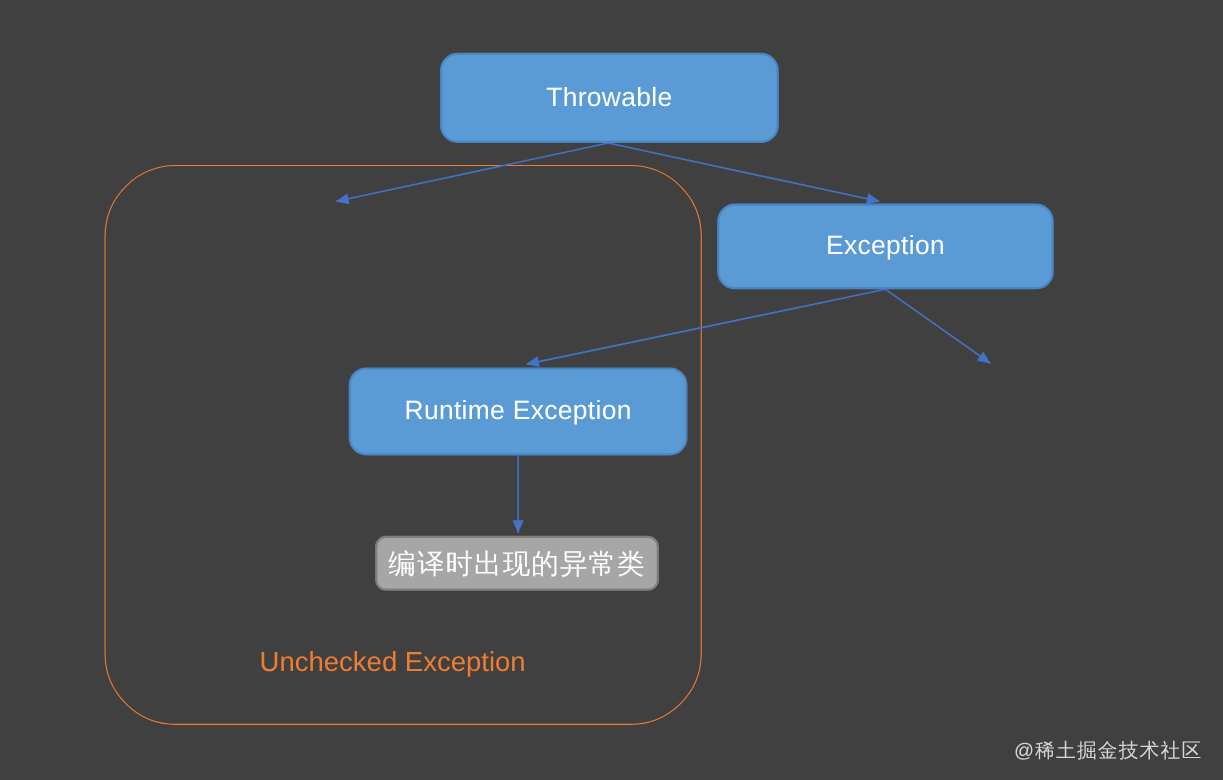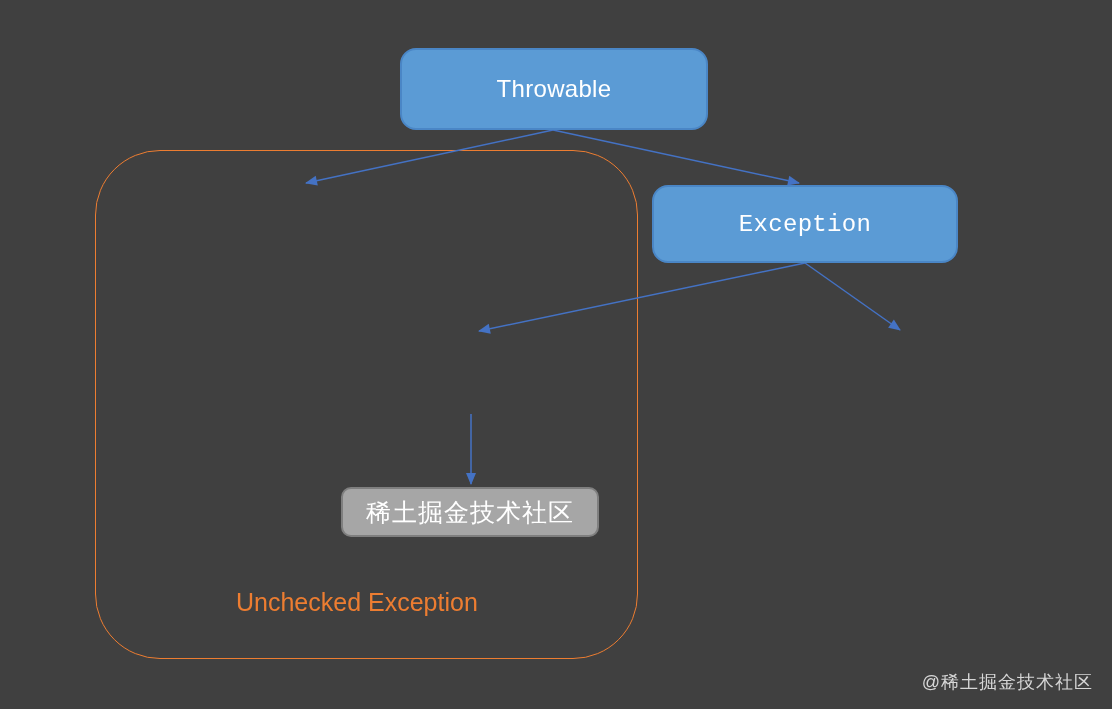--- a/index.html
+++ b/index.html
@@ -70,21 +70,21 @@
     right:19px;bottom:15px;
     font-size:18px;
     color:var(--watermark);
     letter-spacing:1px;
     white-space:nowrap;
     text-align:right;
   }
   
   #node-throwable        {left:400px;top:48px; width:308px;height:82px;}
   #node-error            {left:147px;top:184px;width:308px;height:80px;}
-  #node-exception        {left:652px;top:185px;width:306px;height:78px;font-family:Liberation Mono, monospace;}
+  #node-exception        {left:652px;top:185px;width:306px;height:78px;}
   #node-runtime-exception{left:317px;top:334px;width:308px;height:80px;}
   #node-compile-note     {left:779px;top:334px;width:259px;height:50px;}
   #node-runtime-note     {left:341px;top:487px;width:258px;height:50px;}
 </style>
 </head>
 <body>
 
 <div class="stage">
 
   <div class="group-box"></div>
@@ -104,23 +104,26 @@
 
   <div class="node class" id="node-throwable">
     <span>Throwable</span>
   </div>
 
 
   <div class="node class" id="node-exception">
     <span>Exception</span>
   </div>
 
+  <div class="node class" id="node-runtime-exception">
+    <span>Runtime Exception</span>
+  </div>
 
 
   <div class="node note" id="node-runtime-note">
-    <span>稀土掘金技术社区</span>
+    <span>编译时出现的异常类</span>
   </div>
 
   <div class="group-label">Unchecked Exception</div>
 
   <div class="watermark">@稀土掘金技术社区</div>
 
 </div>
 
 </body></html>

